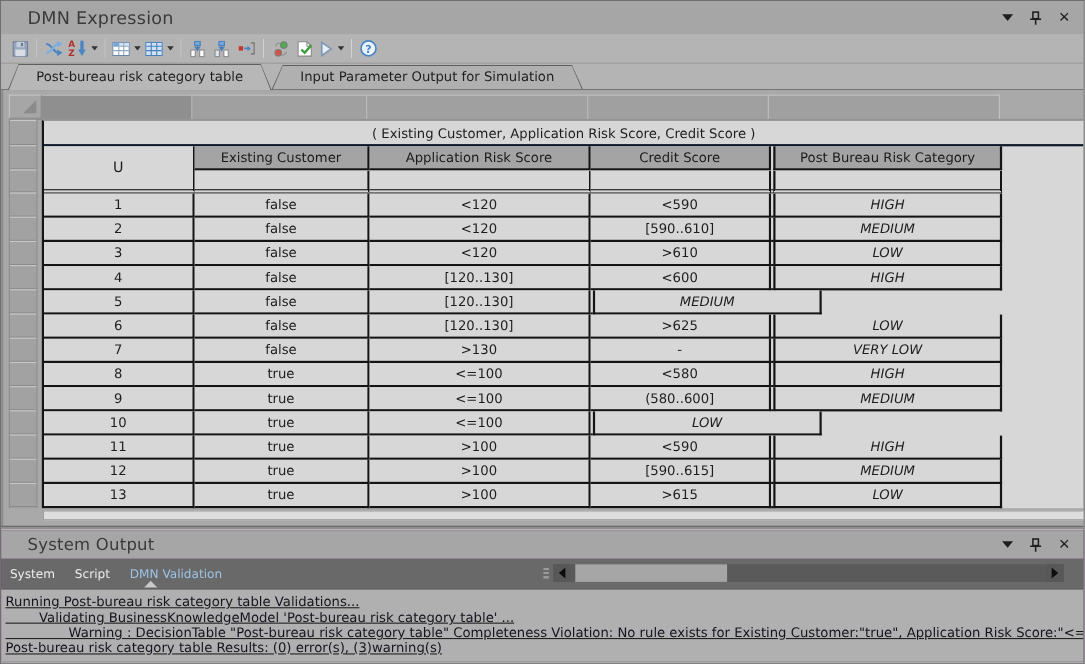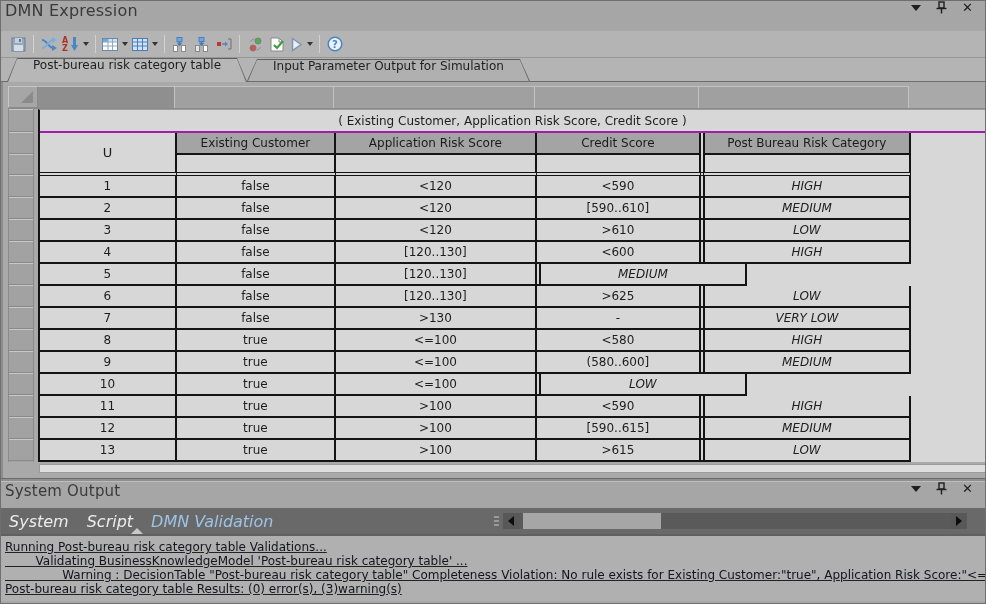--- a/index.html
+++ b/index.html
@@ -4,35 +4,35 @@
 <style>
   * { margin:0; padding:0; box-sizing:border-box; }
   html,body { width:986px; height:604px; overflow:hidden; }
   body {
     font-family:"DejaVu Sans","Liberation Sans",sans-serif;
     background:#a8a8a8; color:#222;
     border:1px solid #6f6f6f;
   }
   
   .dmn-panel { height:477px; background:#a8a8a8; }
-  .titlebar { height:30px; display:flex; align-items:flex-start; padding-left:4px; background:#a6a6a6; }
+  .titlebar { height:30px; display:flex; align-items:center; padding-left:24px; background:#a6a6a6; }
   .titlebar .ttl { font-size:16px; color:#3a3a3a; letter-spacing:.2px; }
   .win-controls { margin-left:auto; display:flex; align-items:center; gap:15px; padding-right:12px; }
   .win-controls .wc { color:#1e1e1e; cursor:default; display:flex; align-items:center; }
   .wc-menu { width:0; height:0; border-left:5px solid transparent; border-right:5px solid transparent; border-top:6px solid #1e1e1e; }
   .wc-close { font-size:13px; font-weight:bold; line-height:13px; }
 
   .toolbar { height:27px; background:#b4b4b4; border-bottom:1px solid #979797; display:flex; align-items:center; padding:0 6px; }
   .tbtn { height:22px; min-width:22px; display:flex; align-items:center; justify-content:center; gap:2px; padding:0 2px; border-radius:2px; }
   .tsep { width:1px; height:18px; background:#8f8f8f; border-right:1px solid #d2d2d2; margin:0 4px; }
   .caret { width:0; height:0; border-left:3.5px solid transparent; border-right:3.5px solid transparent; border-top:4px solid #333; margin-left:2px; }
 
   
   .tabstrip { height:24px; background:#b4b4b4; border-bottom:1px solid #6e6e6e; display:flex; align-items:flex-end; padding-left:6px; }
-  .xtab { position:relative; height:22px; display:flex; align-items:flex-start; justify-content:center; font-size:12px; color:#1f1f1f; padding:0 26px; }
+  .xtab { position:relative; height:22px; display:flex; align-items:center; justify-content:center; font-size:12px; color:#1f1f1f; padding:0 26px; }
   .xtab .bg { position:absolute; inset:0; background:#5f5f5f; clip-path:polygon(10px 0,calc(100% - 10px) 0,100% 100%,0 100%); }
   .xtab .bg::after { content:""; position:absolute; inset:1px 1px 0 1px; background:#b0b0b0; clip-path:polygon(9px 0,calc(100% - 9px) 0,100% 100%,0 100%); }
   .xtab .lbl { position:relative; z-index:2; }
   .xtab.active { height:24px; margin-bottom:-1px; z-index:3; }
   .xtab.active .bg::after { background:#b7b7b7; }
 
   
   .gridarea { height:396px; background:#a9a9a9; padding:4px 0 0 5px; border-left:2px solid #8d8d8d; }
   .ghead { display:flex; height:23px; border-bottom:1px solid #8a8a8a; }
   .ghead .selall { width:30px; background:#a6a6a6; border:1px solid #8a8a8a; border-left-color:#c6c6c6; border-top-color:#c6c6c6; position:relative; }
@@ -40,21 +40,21 @@
   .ghc { background:#a0a0a0; border-right:1px solid #c2c2c2; border-top:1px solid #c2c2c2; }
   .ghc.dark { background:#8f8f8f; }
   .w0{width:137px}.w1{width:159px}.w2{width:201px}.w3{width:164px}.w4{width:210px}
 
   .gbody { display:flex; }
   .margincol { width:26px; margin-right:4px; background:#a2a2a2; border-left:1px solid #8a8a8a; border-right:1px solid #8a8a8a; }
   .mcell { border-bottom:1px solid #8a8a8a; border-top:1px solid #c8c8c8; background:#a2a2a2; }
   .mh-a{height:23px}.mh-b{height:22px}.mh-c{height:21px}.mh-d{height:22px}
 
   .dtable { width:951px; border-left:2px solid #141414; border-top:1px solid #9a9a9a; background:#d7d7d7; font-size:12px; color:#1d1d1d; }
-  .descrow { height:23px; display:flex; align-items:center; justify-content:center; background:#d7d7d7; border-bottom:2px solid #a21caf; }
+  .descrow { height:23px; display:flex; align-items:center; justify-content:center; background:#d7d7d7; border-bottom:2px solid #0f172a; }
   .headblock { display:flex; height:43px; }
   .hu { width:137px; display:flex; align-items:center; justify-content:center; font-size:13px; background:#d7d7d7; border-right:2px solid #141414; border-bottom:4px double #141414; }
   .hstack { display:flex; flex-direction:column; }
   .hc { height:22px; display:flex; align-items:center; justify-content:center; background:#a4a4a4; border-right:2px solid #141414; border-bottom:2px solid #141414; color:#1b1b1b; }
   .ha { height:21px; background:#d7d7d7; border-right:2px solid #141414; border-bottom:4px double #141414; }
   .gap2 { width:2px; background:#d7d7d7; }
   .headblock .gap2 { border-bottom:4px double #141414; }
   .ostack .hc,.ostack .ha { border-left:2px solid #141414; width:208px; border-right:2px solid #141414; }
   .ostack { width:208px; }
 
@@ -63,21 +63,21 @@
   .rr .gap2 { border-right:none; border-bottom:2px solid #141414; }
   .rr .oc { width:208px; border-left:2px solid #141414; font-style:italic; }
   .hscroll { width:949px; height:9px; margin:2px 0 0 0; background:#dedede; border:1px solid #9b9b9b; margin-left:31px; }
 
   
   .splitter { height:4px; background:#8f8f8f; border-top:1px solid #6a6a6a; border-bottom:1px solid #bdbdbd; }
   .sysout { height:119px; background:#701a75; }
   .sysout .titlebar { height:26px; background:#a6a6a6; }
   .sysout .ttl { font-size:15px; }
   .otabstrip { height:26px; background:#696969; position:relative; display:flex; align-items:center; padding-left:8px; }
-  .otab { font-size:16px; color:#ececec; padding:0 9px 0 0; margin-right:9px; cursor:default;font-style:italic; }
+  .otab { font-size:11px; color:#ececec; padding:0 9px 0 0; margin-right:9px; cursor:default; }
   .otab.active { color:#9dc3e6; }
   .notch { position:absolute; bottom:0; left:130px; width:0; height:0; border-left:6px solid transparent; border-right:6px solid transparent; border-bottom:6px solid #c9c9c9; }
   .otrack { position:absolute; left:502px; right:18px; top:5px; height:16px; background:#5a5a5a; }
   .ogrip { position:absolute; left:493px; top:8px; width:5px; height:10px;
            background:repeating-linear-gradient(#9a9a9a 0 2px, transparent 2px 4px); }
   .obtn { position:absolute; top:0; width:16px; height:16px; background:#585858; display:flex; align-items:center; justify-content:center; }
   .obtn.left { left:0; } .obtn.right { right:0; }
   .arr-l { width:0;height:0;border-top:5px solid transparent;border-bottom:5px solid transparent;border-right:6px solid #0d0d0d; }
   .arr-r { width:0;height:0;border-top:5px solid transparent;border-bottom:5px solid transparent;border-left:6px solid #0d0d0d; }
   .othumb { position:absolute; left:20px; top:0; width:138px; height:16px; background:#a6a6a6; }

